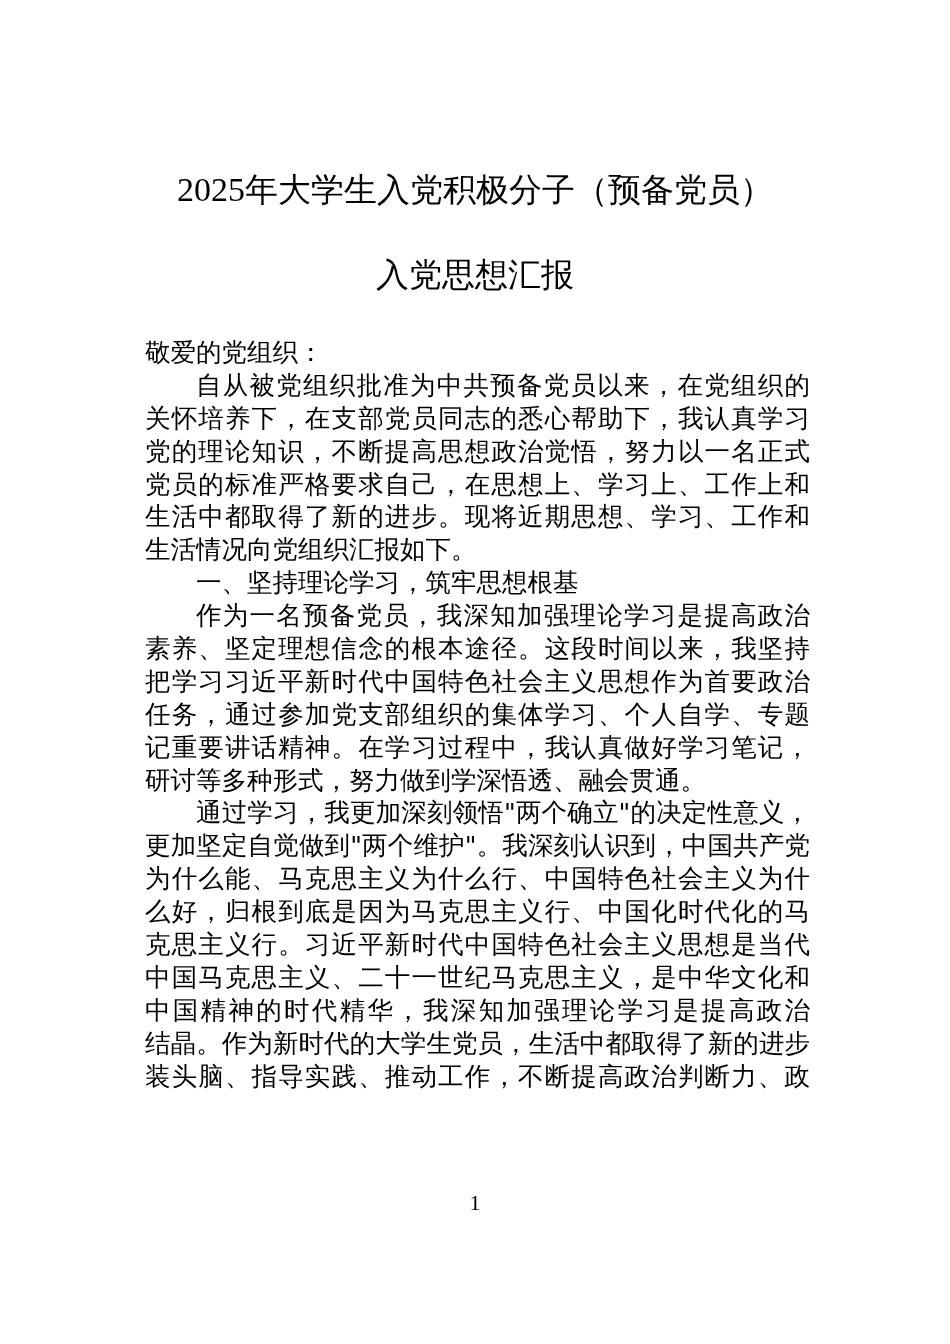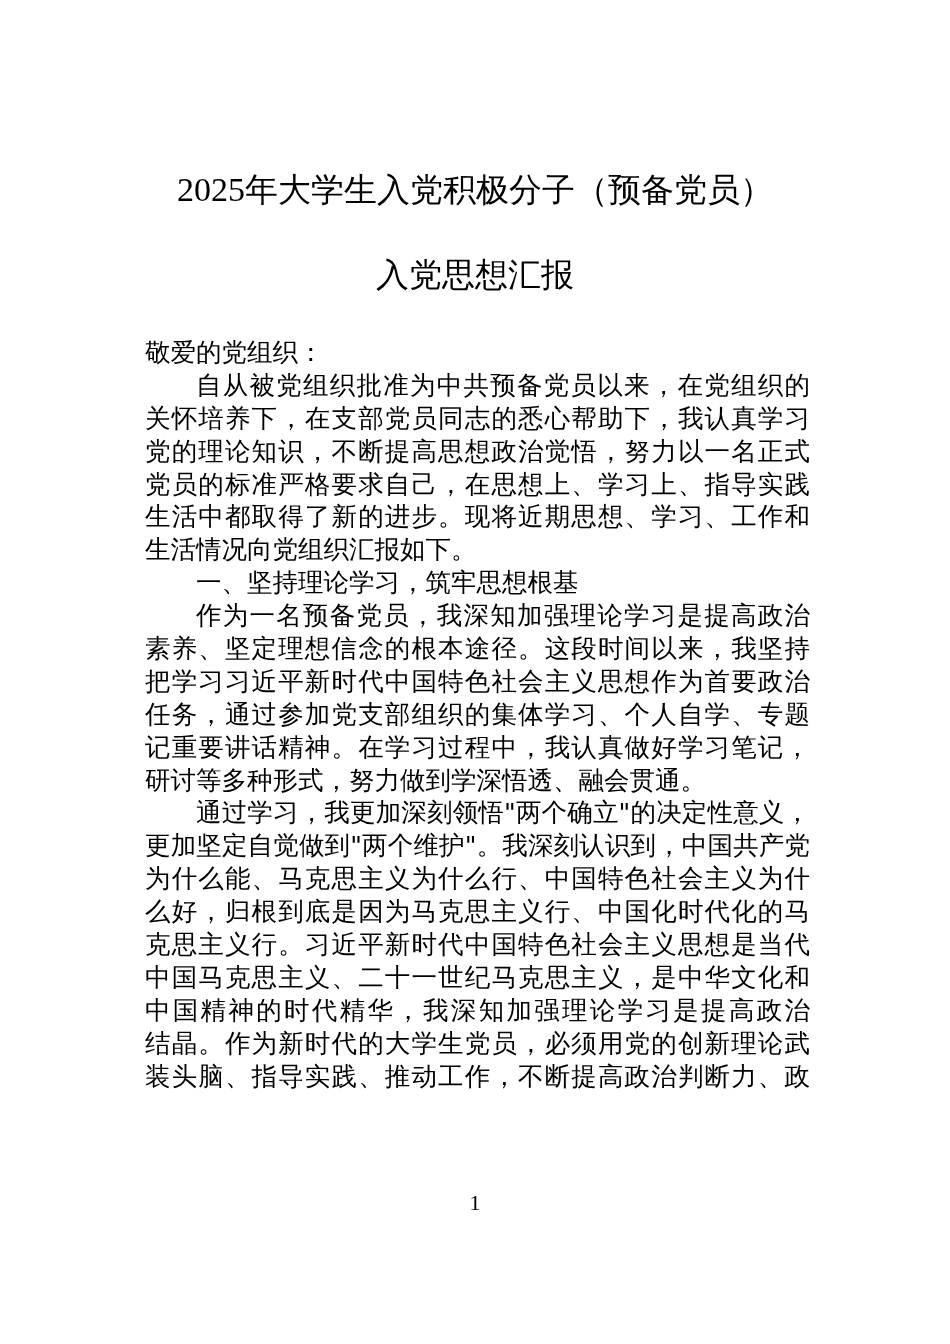--- a/index.html
+++ b/index.html
@@ -87,21 +87,21 @@
     <div class="title-line">入党思想汇报</div>
   </div>
 
   <div class="body-block">
     <div class="line salutation">敬爱的党组织：</div>
 
     <div>
       <div class="line indent">自从被党组织批准为中共预备党员以来，在党组织的</div>
       <div class="line">关怀培养下，在支部党员同志的悉心帮助下，我认真学习</div>
       <div class="line">党的理论知识，不断提高思想政治觉悟，努力以一名正式</div>
-      <div class="line">党员的标准严格要求自己，在思想上、学习上、指导实践</div>
+      <div class="line">党员的标准严格要求自己，在思想上、学习上、工作上和</div>
       <div class="line">生活中都取得了新的进步。现将近期思想、学习、工作和</div>
       <div class="line last">生活情况向党组织汇报如下。</div>
     </div>
 
     <div>
       <div class="line indent last">一、坚持理论学习，筑牢思想根基</div>
     </div>
 
     <div>
       <div class="line indent">作为一名预备党员，我深知加强理论学习是提高政治</div>
@@ -113,19 +113,19 @@
     </div>
 
     <div>
       <div class="line indent">通过学习，我更加深刻领悟"两个确立"的决定性意义，</div>
       <div class="line">更加坚定自觉做到"两个维护"。我深刻认识到，中国共产党</div>
       <div class="line">为什么能、马克思主义为什么行、中国特色社会主义为什</div>
       <div class="line">么好，归根到底是因为马克思主义行、中国化时代化的马</div>
       <div class="line">克思主义行。习近平新时代中国特色社会主义思想是当代</div>
       <div class="line">中国马克思主义、二十一世纪马克思主义，是中华文化和</div>
       <div class="line">中国精神的时代精华，我深知加强理论学习是提高政治</div>
-      <div class="line">结晶。作为新时代的大学生党员，必须用党的创新理论武</div>
+      <div class="line">结晶。作为新时代的大学生党员，生活中都取得了新的进步</div>
       <div class="line">装头脑、指导实践、推动工作，不断提高政治判断力、政</div>
     </div>
   </div>
 
   <div class="page-number">1</div>
 </div>
 
 </body></html>

